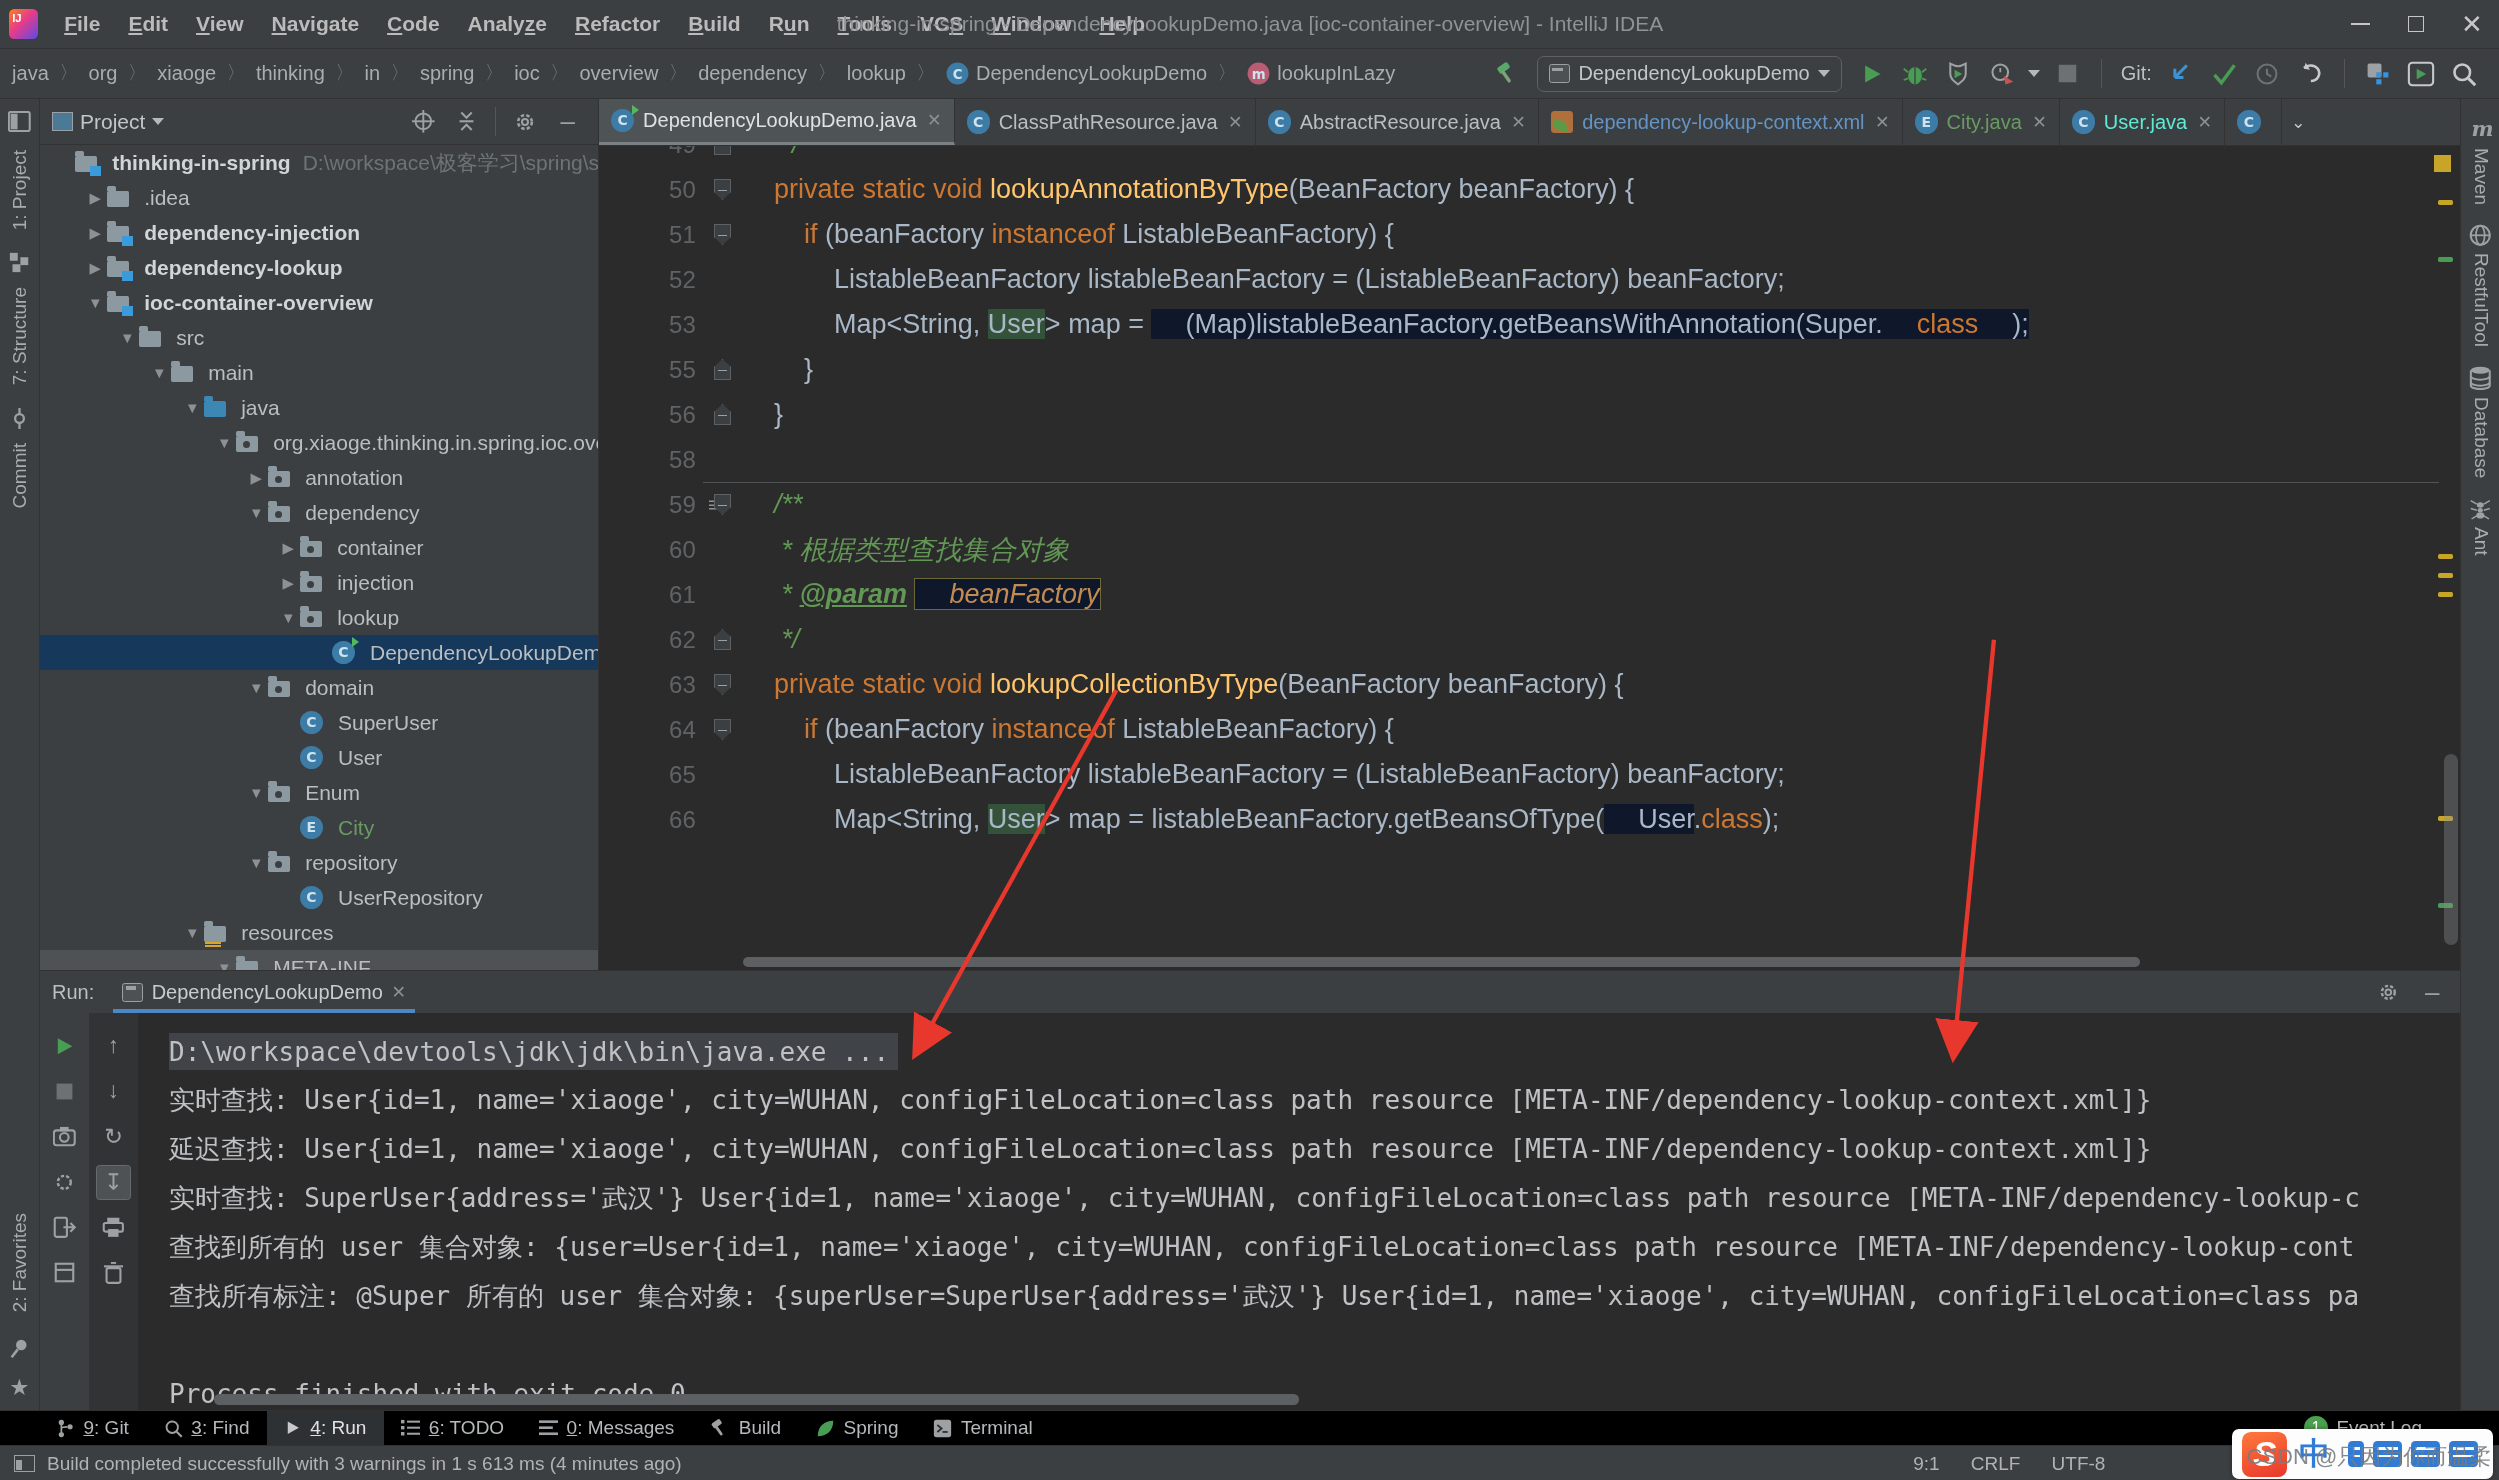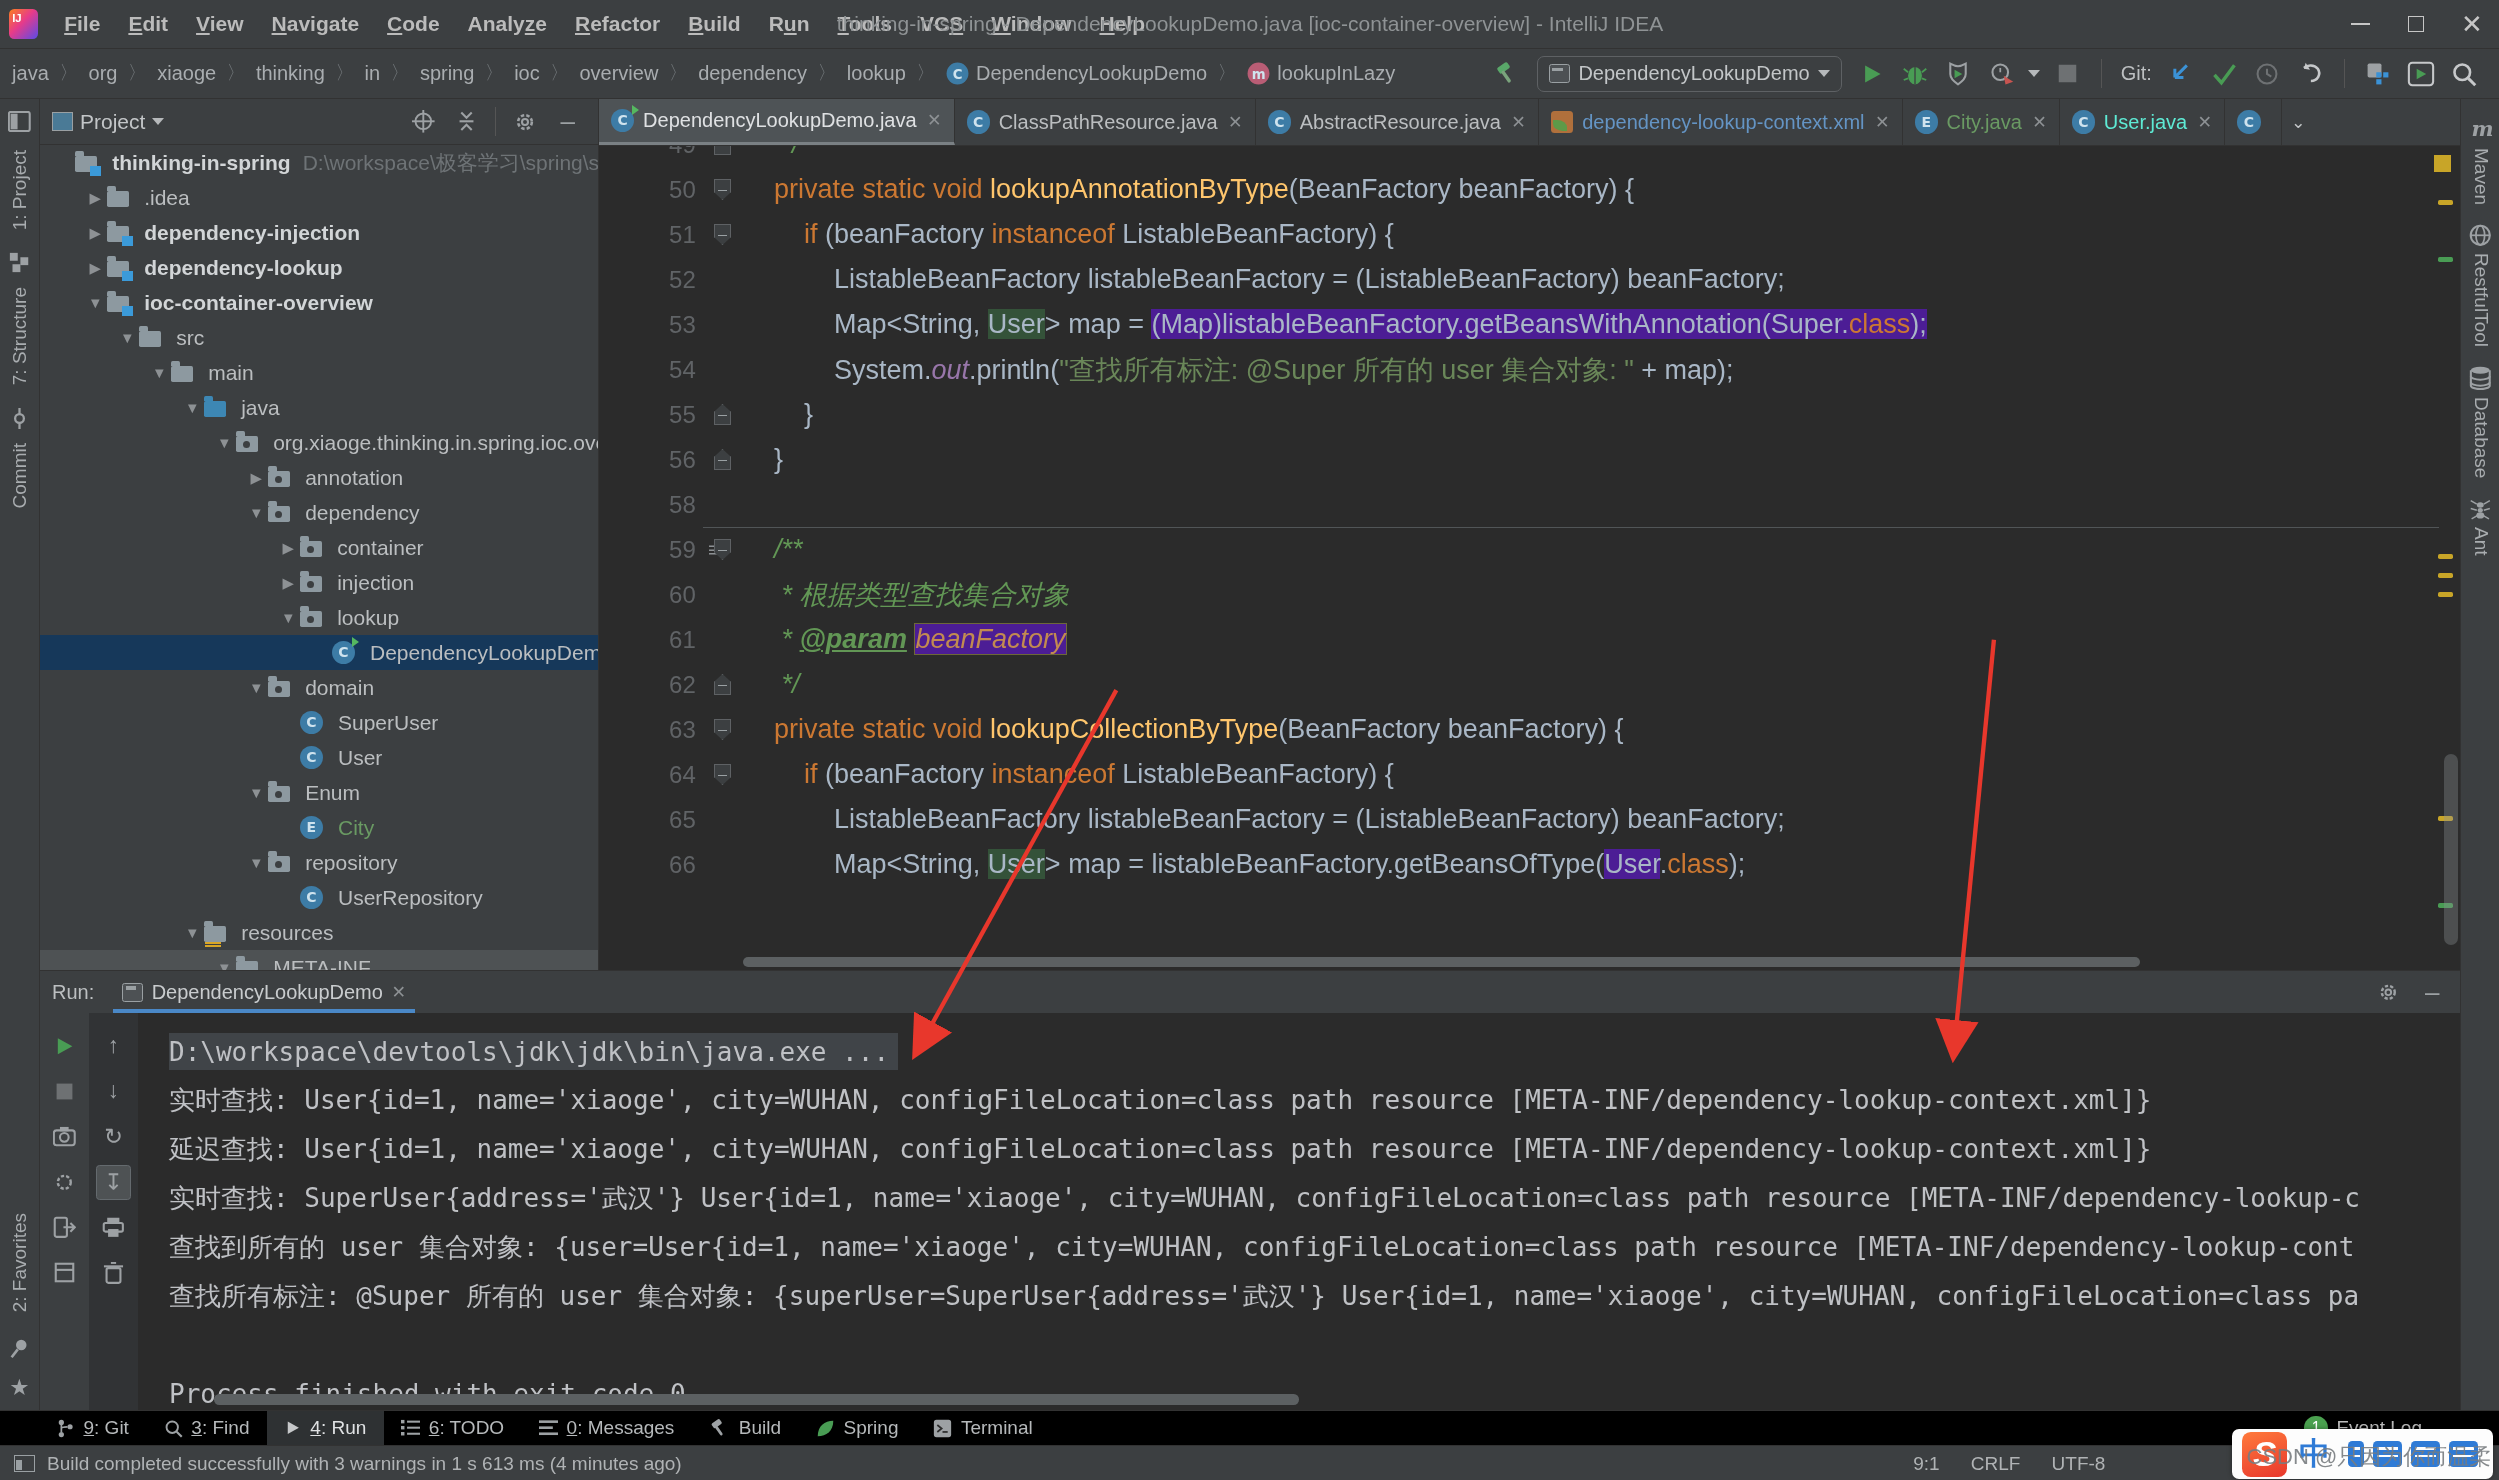--- a/index.html
+++ b/index.html
@@ -96,21 +96,21 @@
   .fold{width:17.4px;height:21px;background:#3c3f41;border:0.9px solid #5e6164;position:relative;}
   .fold.o{clip-path:polygon(0 0,100% 0,100% 62%,50% 100%,0 62%);}
   .fold.e{clip-path:polygon(50% 0,100% 38%,100% 100%,0 100%,0 38%);}
   .fold::after{content:"";position:absolute;left:3.5px;top:9.5px;width:8.7px;height:1.7px;background:#9aa0a3;}
   .eline .code{flex:1;min-width:0;}
   .eline .sepline{position:absolute;left:104px;right:21px;top:0;height:0.9px;background:#515557;}
   .t-k{color:#cc7832;} .t-m{color:#ffc66d;} .t-d{color:#a9b7c6;} .t-s{color:#6a8759;}
   .t-c{color:#629755;font-style:italic;} .t-f{color:#9876aa;font-style:italic;}
   .t-jt{color:#629755;font-weight:bold;font-style:italic;text-decoration:underline;}
   .t-jv{color:#c28b51;font-style:italic;}
-  .t-hg{background:#345239;} .t-ho{background:#4c1d95;}
+  .t-hg{background:#345239;} .t-ho{background:#0f172a;padding-left:34px;}
   .t-jv.t-ho{border:0.9px solid #6d6839;}
   .hscroll{position:absolute;left:144px;bottom:3.5px;width:1397px;height:9.5px;background:#5c6062;border-radius:5.2px;}
   .marker{position:absolute;width:14.8px;height:5.2px;right:7px;border-radius:1.7px;}
   .vthumb{position:absolute;right:1.7px;width:14px;border-radius:7px;background:rgba(140,145,150,.35);}
   .corner-mark{position:absolute;top:8.7px;right:8.7px;width:17.4px;height:17.4px;background:#c8a528;}
 
   
   .console{height:440px;flex:0 0 auto;display:flex;flex-direction:column;background:#2b2b2b;border-top:0.9px solid #323232;}
   .chead{height:42px;background:#3c3f41;display:flex;align-items:center;flex:0 0 auto;padding-left:12px;}
   .chead .runlbl{font-size:20px;color:#bcbfc1;margin-right:19px;}
@@ -588,21 +588,20 @@
               </div>
               <div class="tab-more">⌄</div>
             </div>
           <div class="ebody">
             <div class="lines" id="elines">
                 <div class="eline"><span class="num">49</span><span class="foldc"><span class="fold e"></span></span><span class="code"><span class="t-c">     */</span></span></div>
                 <div class="eline"><span class="num">50</span><span class="foldc"><span class="fold o"></span></span><span class="code"><span class="t-d">    </span><span class="t-k">private static void </span><span class="t-m">lookupAnnotationByType</span><span class="t-d">(BeanFactory beanFactory) {</span></span></div>
                 <div class="eline"><span class="num">51</span><span class="foldc"><span class="fold o"></span></span><span class="code"><span class="t-d">        </span><span class="t-k">if</span><span class="t-d"> (beanFactory </span><span class="t-k">instanceof</span><span class="t-d"> ListableBeanFactory) {</span></span></div>
                 <div class="eline"><span class="num">52</span><span class="foldc"></span><span class="code"><span class="t-d">            ListableBeanFactory listableBeanFactory = (ListableBeanFactory) beanFactory;</span></span></div>
                 <div class="eline"><span class="num">53</span><span class="foldc"></span><span class="code"><span class="t-d">            Map&lt;String, </span><span class="t-d t-hg">User</span><span class="t-d">&gt; map = </span><span class="t-d t-ho">(Map)listableBeanFactory.getBeansWithAnnotation(Super.</span><span class="t-k t-ho">class</span><span class="t-d t-ho">);</span></span></div>
-                <div class="eline"><span class="num">54</span><span class="foldc"></span><span class="code"><span class="t-d">            System.</span><span class="t-f">out</span><span class="t-d">.println(</span><span class="t-s">"查找所有标注: @Super 所有的 user 集合对象: "</span><span class="t-d"> + map);</span></span></div>
                 <div class="eline"><span class="num">55</span><span class="foldc"><span class="fold e"></span></span><span class="code"><span class="t-d">        }</span></span></div>
                 <div class="eline"><span class="num">56</span><span class="foldc"><span class="fold e"></span></span><span class="code"><span class="t-d">    }</span></span></div>
                 <div class="eline"><span class="num">58</span><span class="foldc"></span><span class="code"></span></div>
                 <div class="eline"><div class="sepline"></div><span class="num">59</span><span class="jic">≡</span><span class="foldc"><span class="fold o"></span></span><span class="code"><span class="t-c">    /**</span></span></div>
                 <div class="eline"><span class="num">60</span><span class="foldc"></span><span class="code"><span class="t-c">     * 根据类型查找集合对象</span></span></div>
                 <div class="eline"><span class="num">61</span><span class="foldc"></span><span class="code"><span class="t-c">     * </span><span class="t-jt">@param</span><span class="t-c"> </span><span class="t-jv t-ho">beanFactory</span></span></div>
                 <div class="eline"><span class="num">62</span><span class="foldc"><span class="fold e"></span></span><span class="code"><span class="t-c">     */</span></span></div>
                 <div class="eline"><span class="num">63</span><span class="foldc"><span class="fold o"></span></span><span class="code"><span class="t-d">    </span><span class="t-k">private static void </span><span class="t-m">lookupCollectionByType</span><span class="t-d">(BeanFactory beanFactory) {</span></span></div>
                 <div class="eline"><span class="num">64</span><span class="foldc"><span class="fold o"></span></span><span class="code"><span class="t-d">        </span><span class="t-k">if</span><span class="t-d"> (beanFactory </span><span class="t-k">instanceof</span><span class="t-d"> ListableBeanFactory) {</span></span></div>
                 <div class="eline"><span class="num">65</span><span class="foldc"></span><span class="code"><span class="t-d">            ListableBeanFactory listableBeanFactory = (ListableBeanFactory) beanFactory;</span></span></div>

